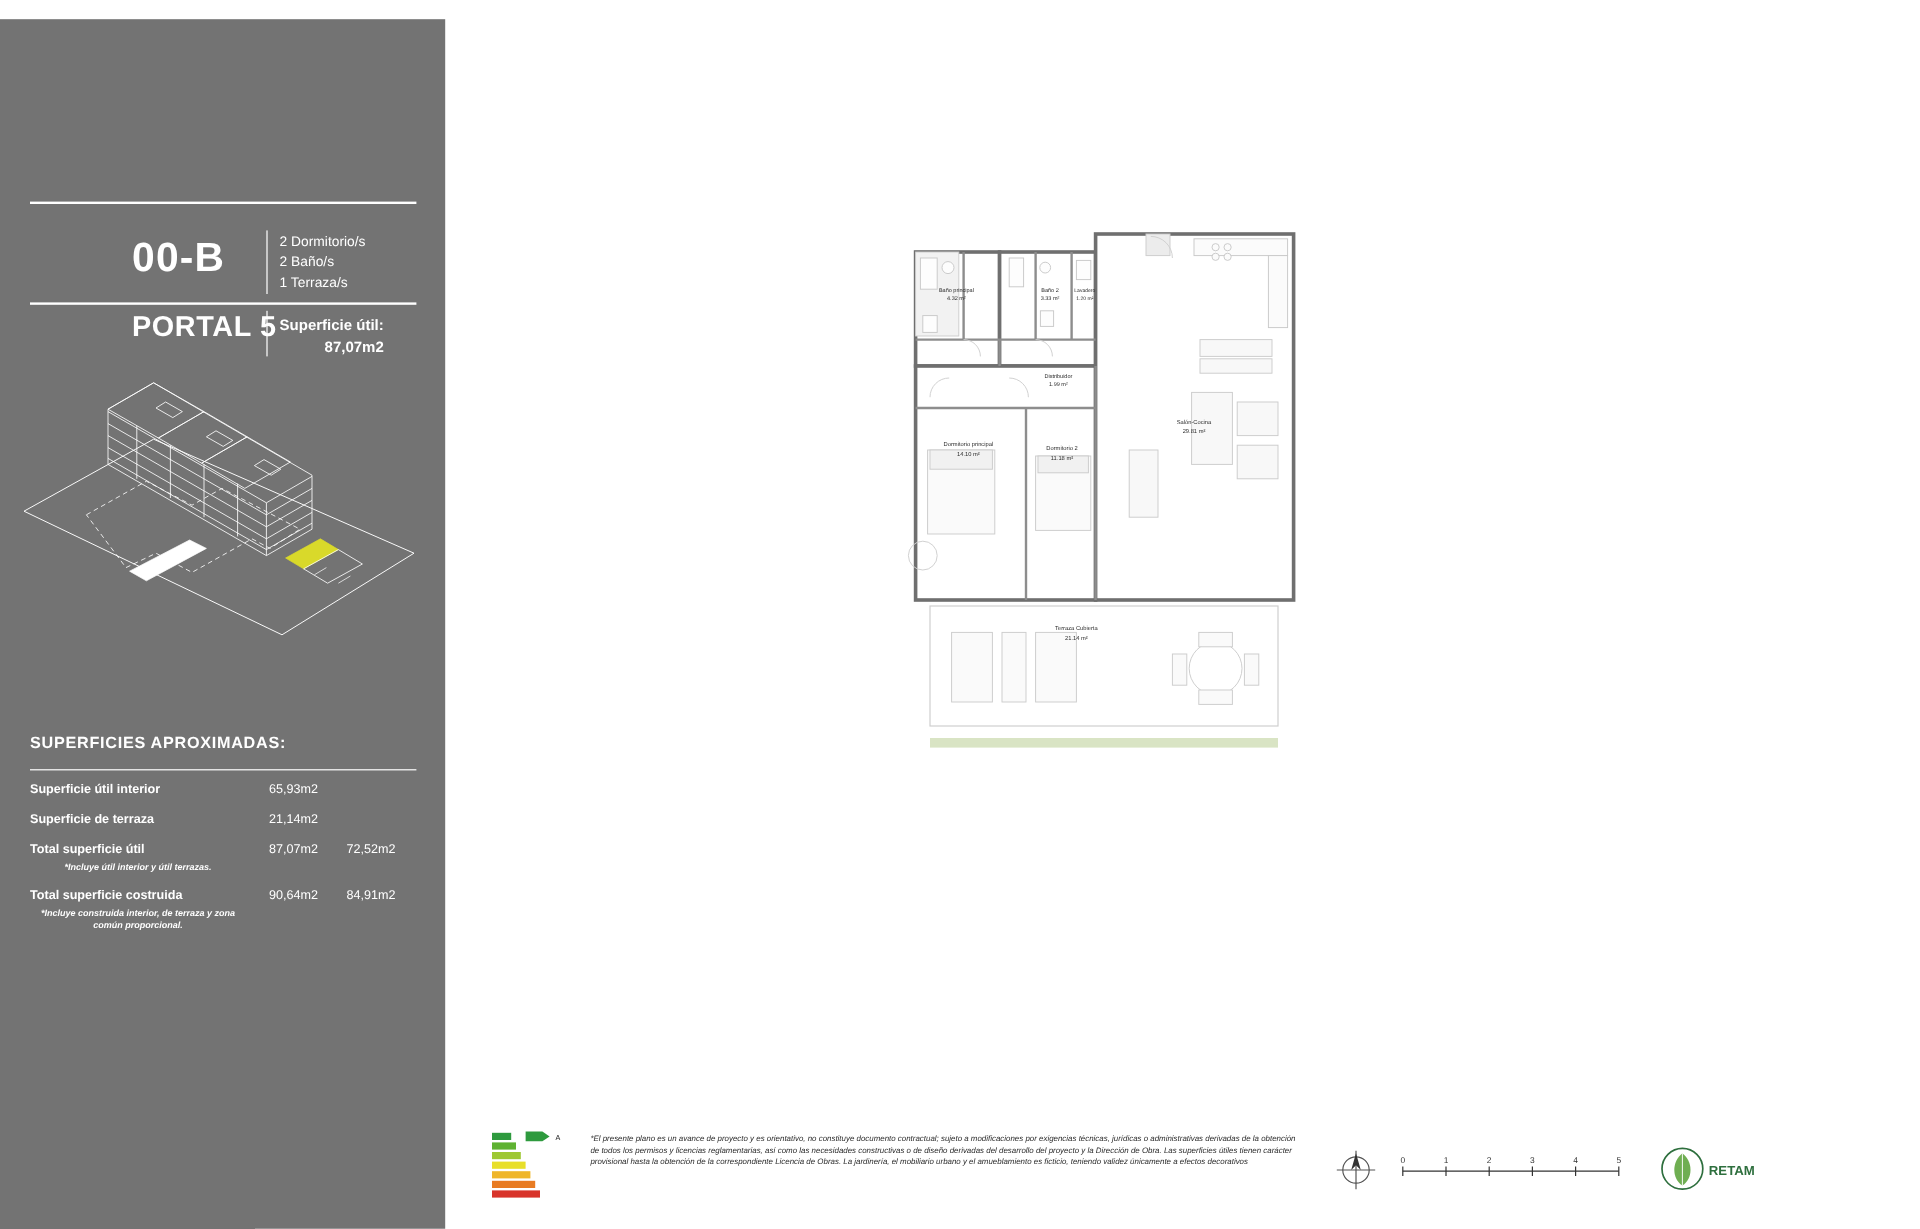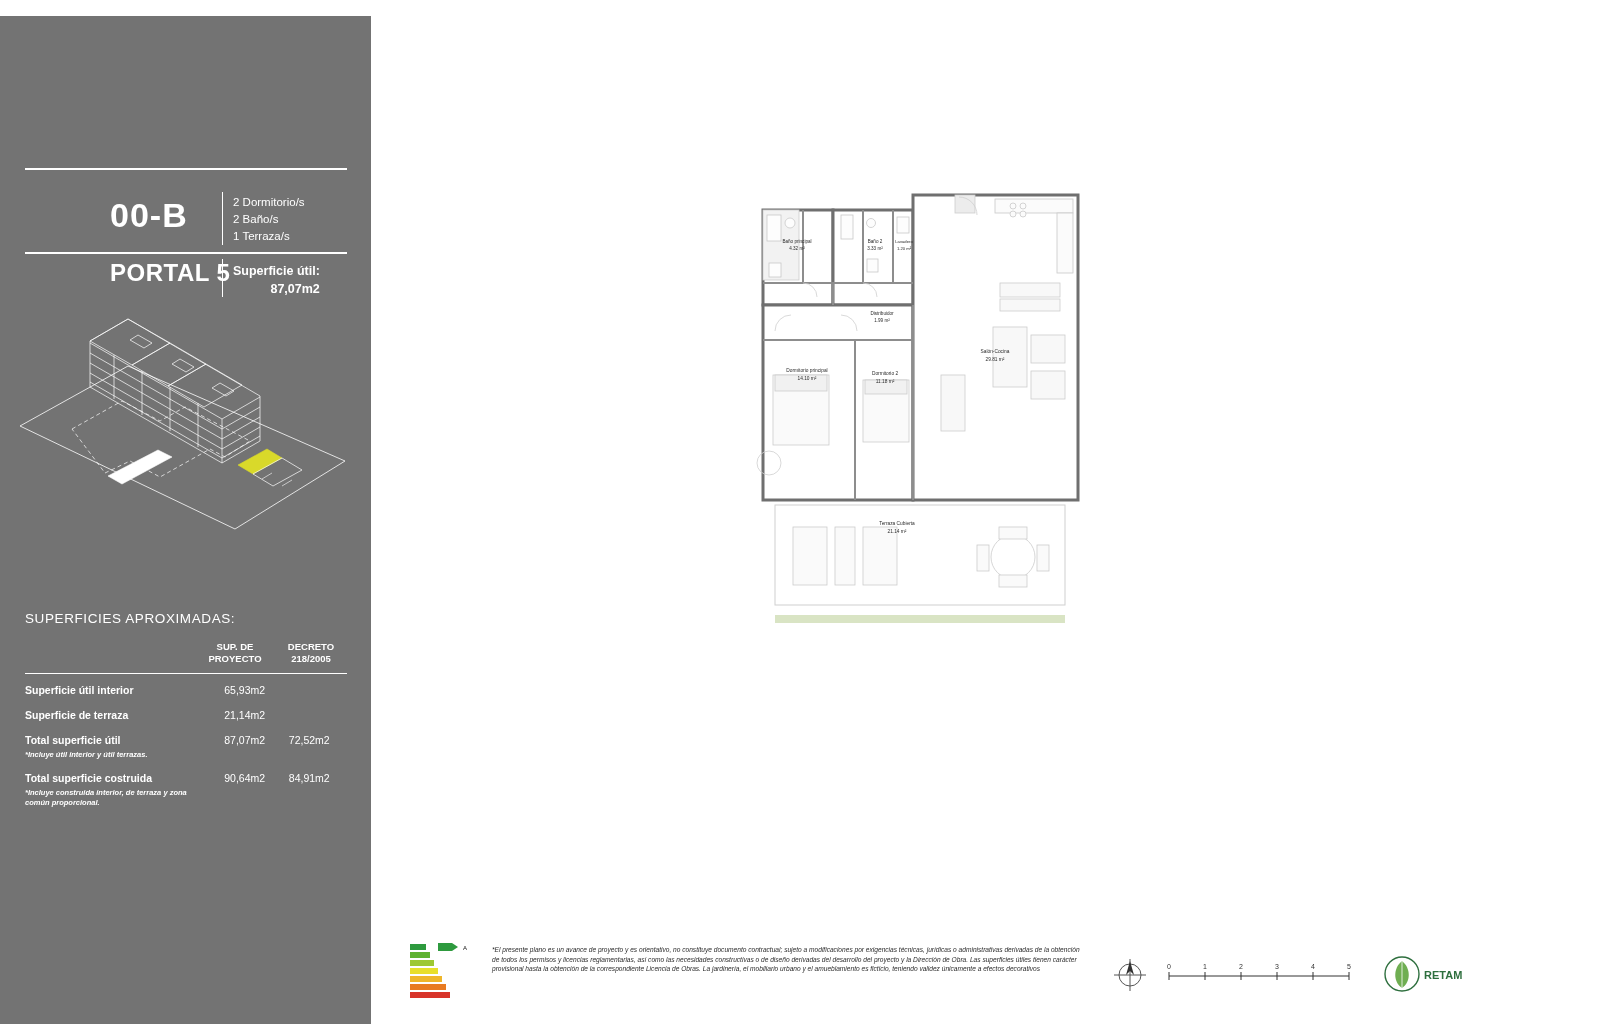--- a/index.html
+++ b/index.html
@@ -12,33 +12,33 @@
   .unit-code{position:absolute;left:110px;top:180px;font-size:34px;font-weight:bold;letter-spacing:1px;}
   .unit-specs{position:absolute;left:233px;top:178px;font-size:11.5px;line-height:17px;}
   .spec-divider{position:absolute;left:222px;top:176px;width:1px;height:53px;background:#fff;}
   .portal{position:absolute;left:110px;top:243px;font-size:24px;font-weight:bold;letter-spacing:0.5px;}
   .sup-util-label{position:absolute;left:233px;top:246px;font-size:12.5px;font-weight:bold;line-height:18px;text-align:right;}
   .portal-divider{position:absolute;left:222px;top:243px;width:1px;height:38px;background:#fff;}
 
   
   #iso{position:absolute;left:10px;top:285px;width:345px;height:260px;}
 
-  .sup-title{position:absolute;left:25px;top:595px;font-size:13.5px;font-weight:normal;letter-spacing:0.6px;}
+  .sup-title{position:absolute;left:25px;top:595px;font-size:13.5px;font-weight:bold;letter-spacing:0.6px;}
 
   #table{position:absolute;left:25px;top:625px;width:322px;font-size:10.5px;}
   #table .hdr{display:flex;padding-bottom:8px;}
   #table .hdr .c1{width:170px;}
   #table .hdr .c2{width:80px;text-align:center;font-weight:bold;font-size:9.5px;line-height:12px;}
   #table .hdr .c3{width:72px;text-align:center;font-weight:bold;font-size:9.5px;line-height:12px;}
   #table .line{height:1px;background:#fff;margin:0 0 10px 0;}
   #table .row{display:flex;margin-bottom:13px;}
   #table .row .c1{width:202px;font-size:10.5px;font-weight:bold;}
   #table .row .c2{width:80px;font-size:10.5px;margin-left:36px;}
   #table .row .c3{width:72px;font-size:10.5px;}
-  #table .note{font-size:7.5px;font-style:italic;font-weight:bold;line-height:10px;margin:-9px 0 12px 0;width:180px;}
+  #table .note{font-size:7.5px;font-style:italic;font-weight:bold;line-height:10px;margin:-9px 0 12px 0;width:180px;text-align:center;}
 
   
   #plan{position:absolute;left:745px;top:175px;width:350px;height:470px;}
 
   
   #footer{position:absolute;left:0;top:930px;width:1286px;height:94px;}
   .legal{position:absolute;left:492px;top:15px;width:590px;font-size:6.6px;font-style:italic;line-height:9.6px;color:#2a2a2a;}
   #energy{position:absolute;left:408px;top:12px;width:70px;height:62px;}
   #northrose{position:absolute;left:1110px;top:25px;width:40px;height:40px;}
   #scalebar{position:absolute;left:1163px;top:30px;width:195px;height:30px;}
@@ -100,31 +100,20 @@
 
       <polygon points="128,34 142,42 134,47 120,39"></polygon>
       <polygon points="170,58 184,66 176,71 162,63"></polygon>
       <polygon points="210,82 224,90 216,95 202,87"></polygon>
     </g>
   </svg>
 
   <div class="sup-title">SUPERFICIES APROXIMADAS:</div>
 
   <div id="table">
-    <div class="hdr">
-      <div class="c1"></div>
-      <div class="c2">
-        <div>SUP. DE</div>
-        <div>PROYECTO</div>
-      </div>
-      <div class="c3">
-        <div>DECRETO</div>
-        <div>218/2005</div>
-      </div>
-    </div>
     <div class="line"></div>
 
     <div class="row">
       <div class="c1">Superficie útil interior</div>
       <div class="c2">65,93m2</div>
       <div class="c3"></div>
     </div>
 
     <div class="row">
       <div class="c1">Superficie de terraza</div>

